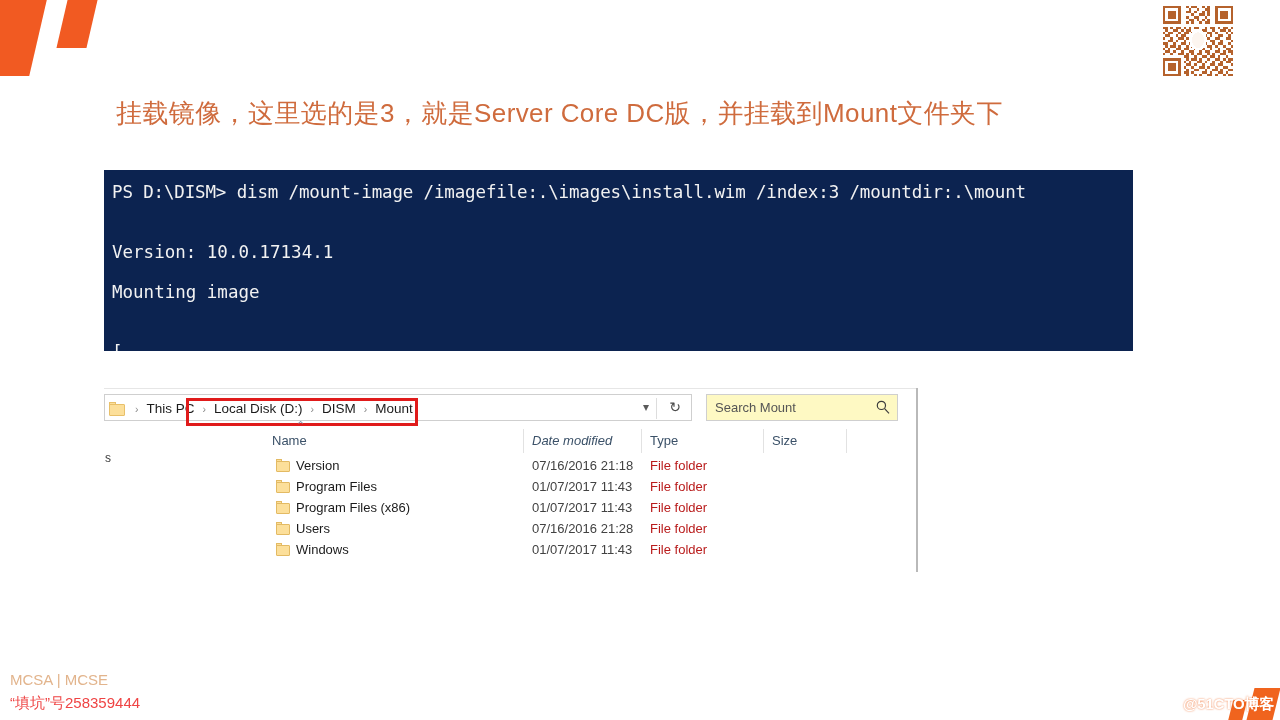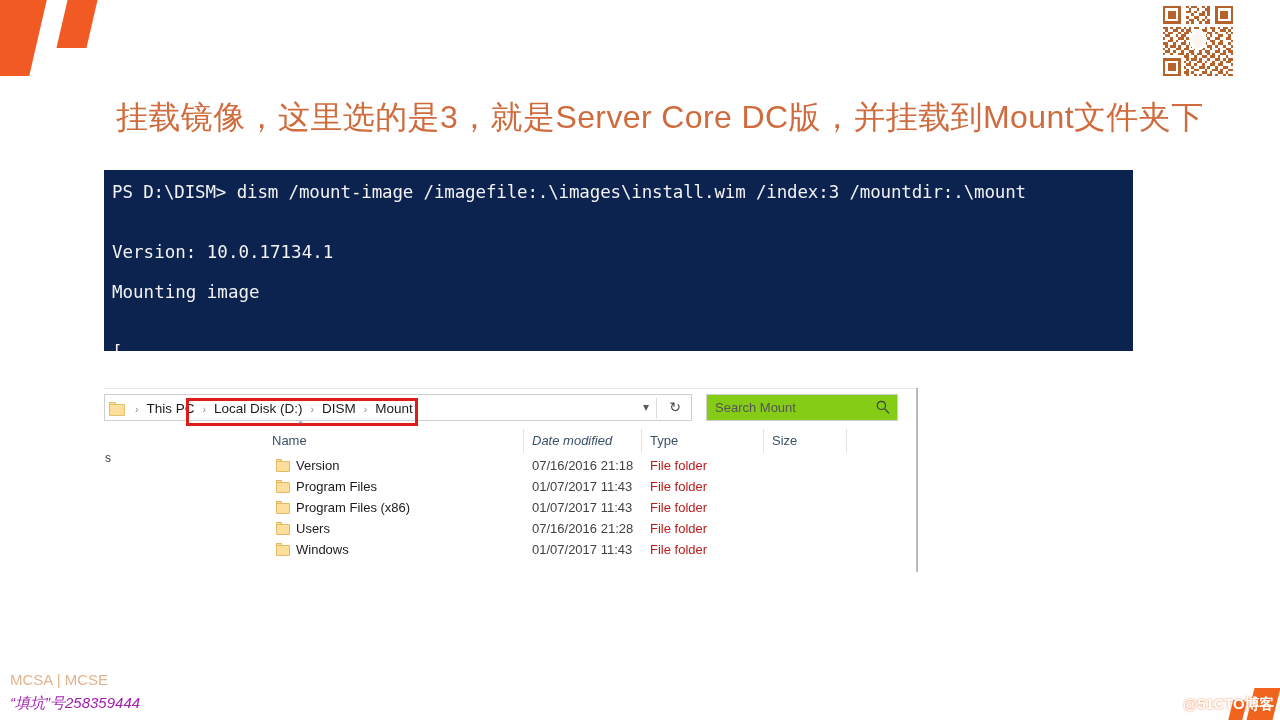--- a/index.html
+++ b/index.html
@@ -42,21 +42,21 @@
     right: 44px; top: 3px;
     width: 76px; height: 76px;
     background: #ffffff;
   }
   .qr svg { display: block; }
 
   
   .slide-title {
     position: absolute;
     left: 116px; top: 96px;
-    font-size: 32px;
+    font-size: 26px;
     color: #cf6b3d;
     letter-spacing: 0.4px;
     white-space: nowrap;
     font-family: "Liberation Sans", sans-serif;
   }
 
   
   .console {
     position: absolute;
     left: 104px; top: 170px;
@@ -168,21 +168,21 @@
     right: 34px; top: 3px;
     width: 1px; height: 21px;
     background: #dddddd;
   }
   .search-box {
     position: absolute;
     left: 602px; top: 0;
     width: 192px; height: 27px;
     border: 1px solid #cfcfcf;
     box-sizing: border-box;
-    background: #84cc16;
+    background: #fef9c3;
   }
   .search-input {
     position: absolute;
     left: 8px; top: 0; right: 26px;
     height: 25px;
     line-height: 25px;
     border: none;
     outline: none;
     background: transparent;
     font-family: "Liberation Sans", sans-serif;
@@ -293,21 +293,21 @@
   }
 
   
   .footer {
     position: absolute;
     left: 10px; bottom: 6px;
     font-size: 15px;
     color: #e2b48c;
     line-height: 23px;
   }
-  .footer-2 { color: #a21caf; font-style: italic; }
+  .footer-2 { color: #ef4444; }
 
   
   .watermark {
     position: absolute;
     right: 0px; bottom: 0px;
     width: 110px; height: 32px;
     overflow: hidden;
   }
   .wm-shape-a {
     position: absolute;

